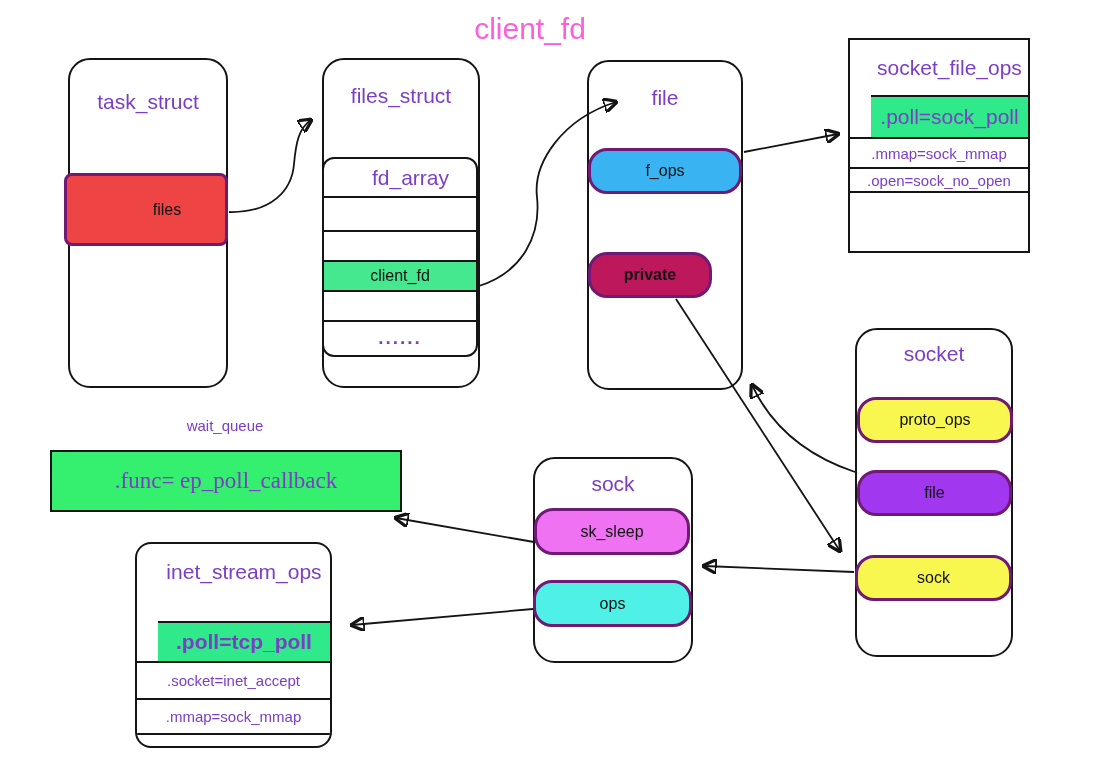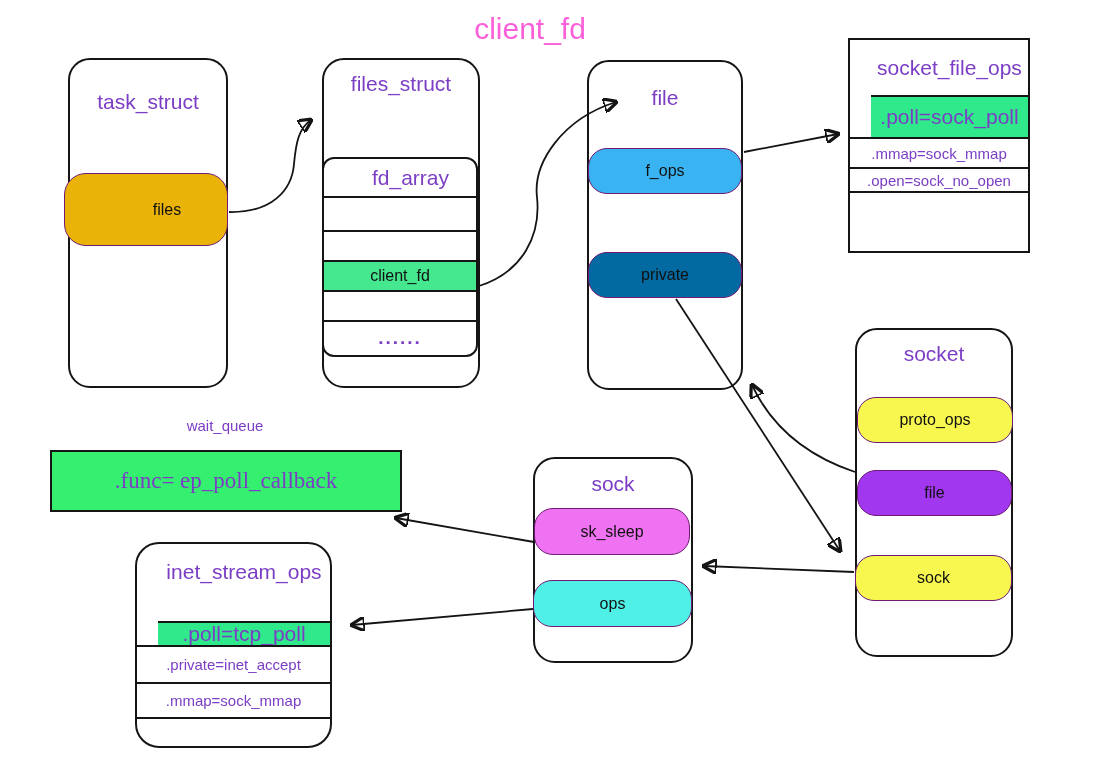--- a/index.html
+++ b/index.html
@@ -3,21 +3,21 @@
 <meta charset="utf-8">
 <style>
   html,body{margin:0;padding:0;background:#fff;}
   #canvas{
     position:relative;width:1100px;height:759px;background:#ffffff;
     font-family:"Liberation Sans",sans-serif;overflow:hidden;
   }
   .box{position:absolute;background:#fff;border:2px solid #151515;border-radius:22px;box-sizing:border-box;}
   .sharp{border-radius:0;}
   .btitle{color:#7b3ec5;font-size:21px;text-align:center;width:100%;display:block;}
-  .pill{position:absolute;border:1px solid #701a75;border-radius:19px;box-sizing:border-box;
+  .pill{position:absolute;border:3px solid #701a75;border-radius:19px;box-sizing:border-box;
         display:flex;align-items:center;justify-content:center;
         font-size:16px;color:#111;z-index:2;}
   .tbl{position:absolute;box-sizing:border-box;border:2px solid #151515;background:#fff;
        display:flex;flex-direction:column;overflow:hidden;z-index:2;}
   .cell{box-sizing:border-box;display:flex;align-items:center;justify-content:center;
         border-top:2px solid #151515;color:#7b3ec5;font-size:15px;}
   .cell.first{border-top:none;}
   .cell.big{font-size:21px;margin-left:21px;}
   .grn1{background:#45e78f;color:#111;}
   .grn2{background:#2fe98a;}
@@ -30,39 +30,39 @@
 </head>
 <body>
 
 <div id="canvas">
 
   <div id="title">client_fd</div>
 
   <div class="box" style="left:68px;top:58px;width:160px;height:330px;">
     <span class="btitle" style="margin-top:30px;">task_struct</span>
   </div>
-  <div class="pill" style="left:64px;top:173px;width:164px;height:73px;background:#eab308;border-radius:22px;padding-left:42px;">files</div>
+  <div class="pill" style="left:64px;top:173px;width:164px;height:73px;background:#ef4444;border-radius:8px;padding-left:42px;">files</div>
 
   <div class="box" style="left:322px;top:58px;width:158px;height:330px;">
-    <span class="btitle" style="margin-top:12px;">files_struct</span>
+    <span class="btitle" style="margin-top:24px;">files_struct</span>
   </div>
   <div class="tbl" style="left:322px;top:157px;width:156px;height:200px;border-radius:12px;">
     <div class="cell first big" style="height:38px;border-radius:6px;">fd_array</div>
     <div class="cell" style="height:34px;"></div>
     <div class="cell" style="height:31px;"></div>
     <div class="cell grn1" style="height:31px;font-size:16px;">client_fd</div>
     <div class="cell" style="height:30px;"></div>
     <div class="cell" style="height:36px;font-weight:bold;font-size:19px;letter-spacing:2px;">......</div>
   </div>
 
   <div class="box" style="left:587px;top:60px;width:156px;height:330px;">
     <span class="btitle" style="margin-top:24px;">file</span>
   </div>
   <div class="pill" style="left:588px;top:148px;width:154px;height:46px;background:#3ab3f2;">f_ops</div>
-  <div class="pill" style="left:588px;top:252px;width:154px;height:46px;background:#0369a1;">private</div>
+  <div class="pill" style="left:588px;top:252px;width:124px;height:46px;background:#be185d;font-weight:bold;">private</div>
 
   <div class="tbl sharp" style="left:848px;top:38px;width:182px;height:215px;">
     <div class="cell first big" style="height:55px;">socket_file_ops</div>
     <div class="cell big grn2" style="height:42px;">.poll=sock_poll</div>
     <div class="cell" style="height:30px;">.mmap=sock_mmap</div>
     <div class="cell" style="height:24px;">.open=sock_no_open</div>
     <div class="cell" style="flex:1;"></div>
   </div>
 
   <div class="box" style="left:855px;top:328px;width:158px;height:329px;">
@@ -76,24 +76,24 @@
     <span class="btitle" style="margin-top:13px;">sock</span>
   </div>
   <div class="pill" style="left:534px;top:508px;width:156px;height:47px;background:#ee72f2;">sk_sleep</div>
   <div class="pill" style="left:533px;top:580px;width:159px;height:47px;background:#4ff1e7;">ops</div>
 
   <div class="floatlbl" style="left:125px;top:417px;width:200px;">wait_queue</div>
   <div class="tbl sharp" style="left:50px;top:450px;width:352px;height:62px;background:#34f06e;">
     <div class="cell first" style="flex:1;font-size:23px;font-family:Liberation Serif, serif;">.func= ep_poll_callback</div>
   </div>
 
-  <div class="tbl" style="left:135px;top:542px;width:197px;height:206px;border-radius:24px;">
+  <div class="tbl" style="left:135px;top:542px;width:197px;height:206px;border-radius:16px;">
     <div class="cell first big" style="height:77px;align-items:flex-start;padding-top:16px;">inet_stream_ops</div>
-    <div class="cell big grn2" style="height:24px;">.poll=tcp_poll</div>
-    <div class="cell" style="height:37px;">.private=inet_accept</div>
+    <div class="cell big grn2" style="height:40px;font-weight:bold;">.poll=tcp_poll</div>
+    <div class="cell" style="height:37px;">.socket=inet_accept</div>
     <div class="cell" style="height:35px;">.mmap=sock_mmap</div>
     <div class="cell" style="flex:1;"></div>
   </div>
 
   <svg id="arrows" viewBox="0 0 1100 759">
     <defs>
       <marker id="ah" markerWidth="8" markerHeight="8" refX="7" refY="4" orient="auto">
         <path d="M0,0 L8,4 L0,8 z" fill="#141414" stroke="none"></path>
       </marker>
     </defs>

